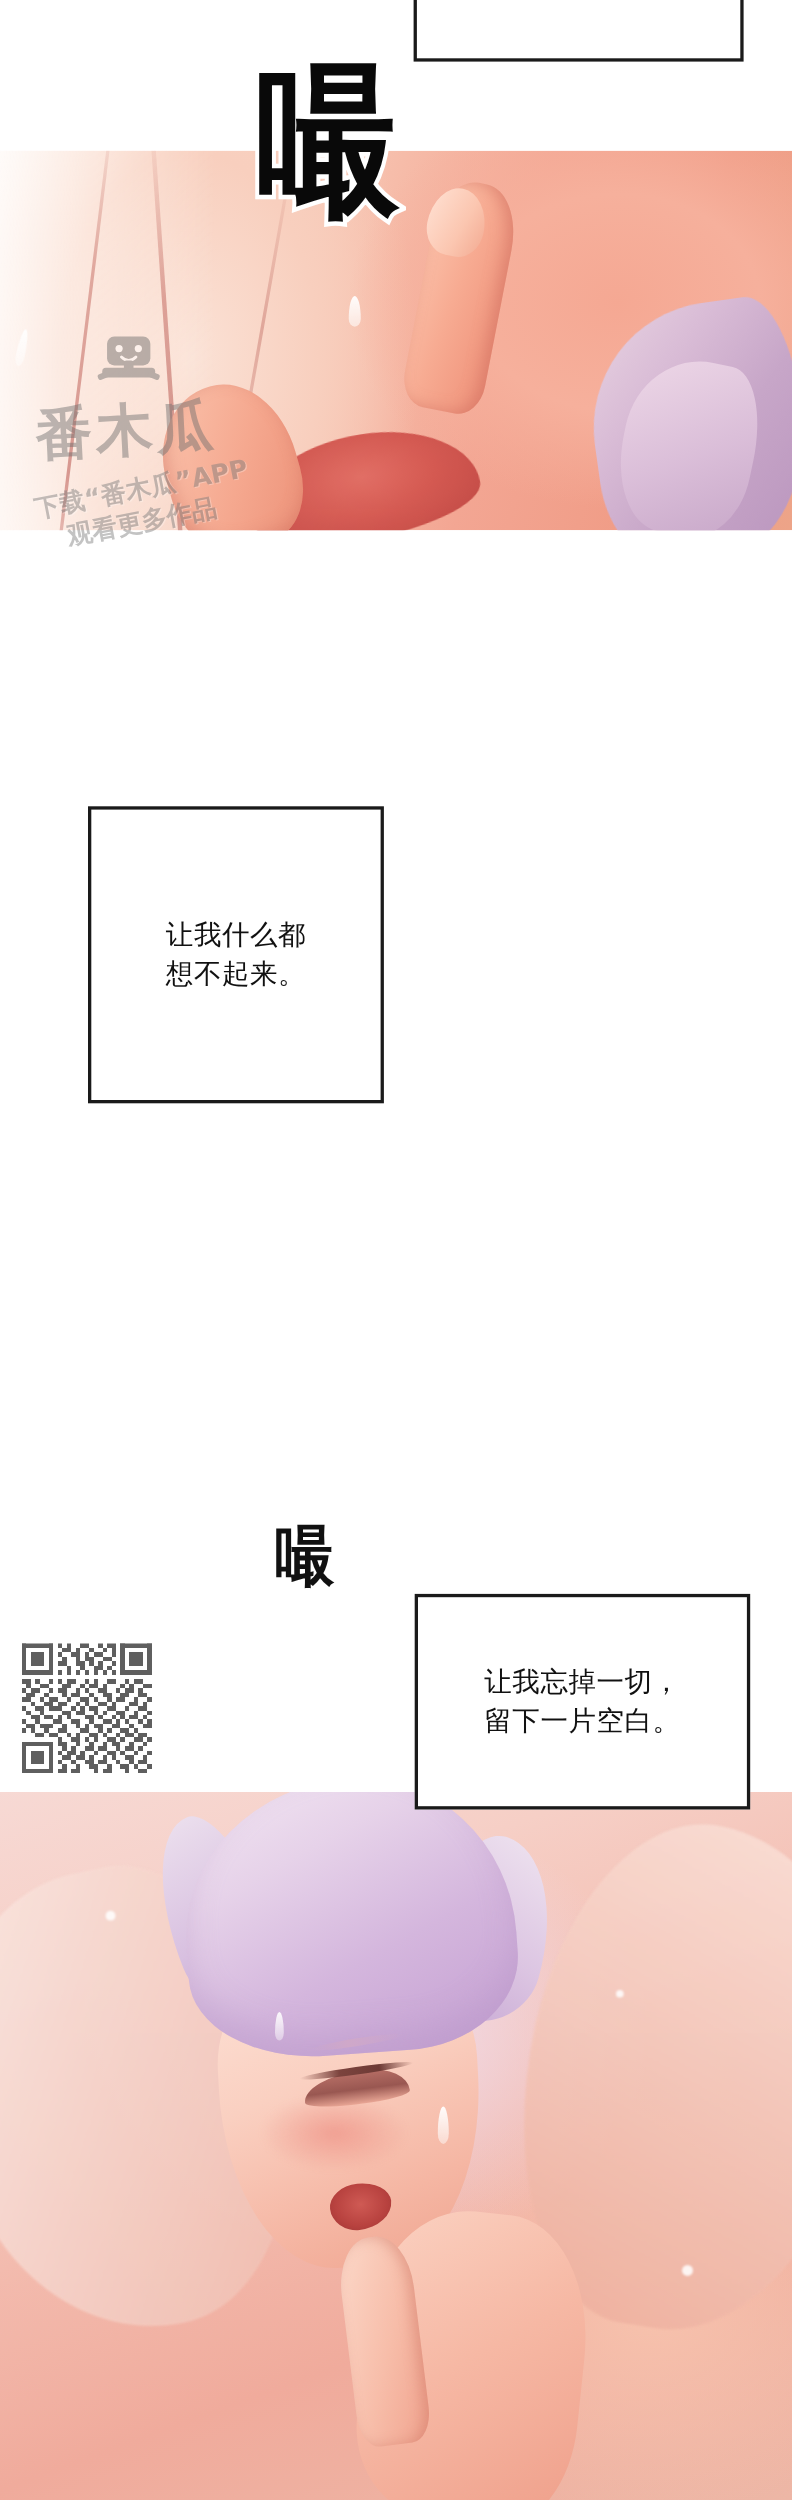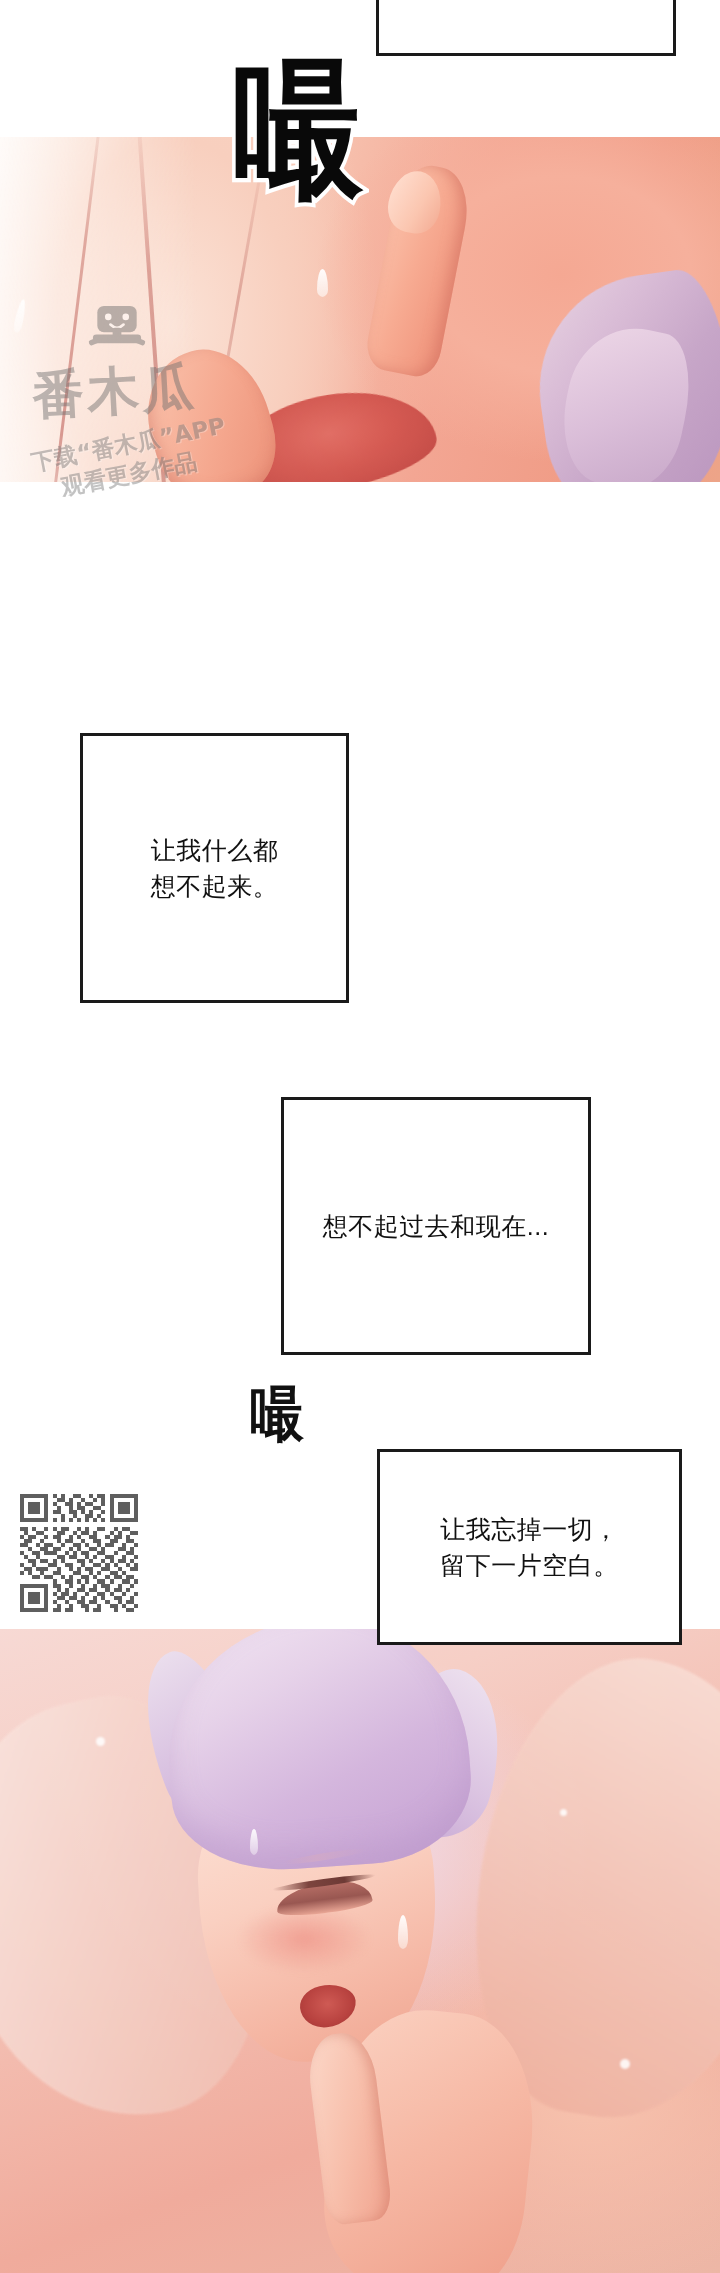--- a/index.html
+++ b/index.html
@@ -486,23 +486,20 @@
     <div class="wm-brand">番木瓜</div>
     <div class="wm-line1">下载“番木瓜”APP</div>
     <div class="wm-line2">观看更多作品</div>
   </div>
 
   <div class="narration-box" id="box-1">
     <span class="narration-text">让我什么都
 想不起来。</span>
   </div>
 
-  <div class="narration-box" id="box-2">
-    <span class="narration-text">想不起过去和现在...</span>
-  </div>
 
   <div class="narration-box" id="box-3">
     <span class="narration-text">让我忘掉一切，
 留下一片空白。</span>
   </div>
 
   <div id="qr-code">
     <svg viewBox="0 0 29 29" shape-rendering="crispEdges" aria-hidden="true">
       <rect width="29" height="29" fill="#ffffff"></rect>
       <g fill="#5f5f5f">

